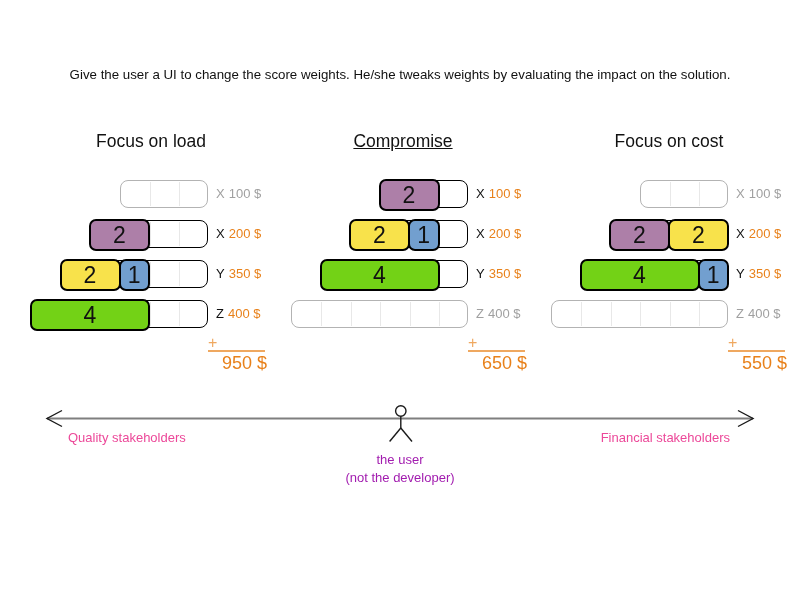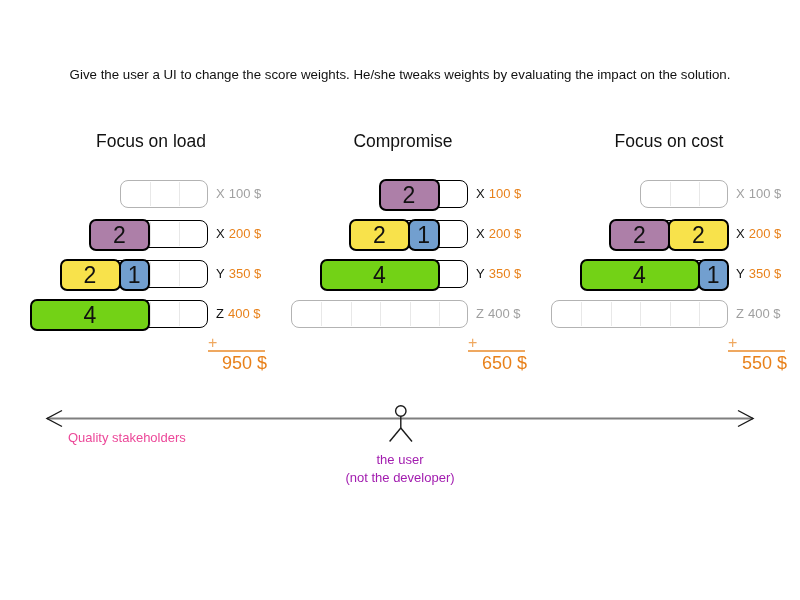--- a/index.html
+++ b/index.html
@@ -66,21 +66,21 @@
         <div class="grid" style="left: 58.5px;"></div>
         <div class="grid" style="left: 88px;"></div>
         <div class="grid" style="left: 117.5px;"></div>
         <div class="grid" style="left: 147px;"></div>
         <div class="block" style="left: -2px; width: 120px; background: rgb(115, 210, 22);">4</div>
       </div>
       <div class="rlabel used" style="left: 216px; top: 307px;"><span class="letter">Z</span><span class="price">400 $</span></div>
       <div class="plus" style="left: 208px; top: 335px;">+</div>
       <div class="sumline" style="left: 208px; top: 350px;"></div>
       <div class="total" style="left: 208px; top: 353px;">950 $</div>
-      <div class="panel-title" style="left: 293px; top: 131px;">Compromise</div>
+      <div class="panel-title" style="left: 293px; top: 131px; text-decoration: underline;">Compromise</div>
       <div class="wrow used" style="left: 379.5px; top: 180px; width: 88.5px; height: 28px;">
         <div class="grid" style="left: 29px;"></div>
         <div class="grid" style="left: 58.5px;"></div>
         <div class="block" style="left: -2px; width: 61px; background: rgb(173, 127, 168);">2</div>
       </div>
       <div class="rlabel used" style="left: 476px; top: 187px;"><span class="letter">X</span><span class="price">100 $</span></div>
       <div class="wrow used" style="left: 350px; top: 220px; width: 118px; height: 28px;">
         <div class="grid" style="left: 29px;"></div>
         <div class="grid" style="left: 58.5px;"></div>
         <div class="grid" style="left: 88px;"></div>
@@ -149,17 +149,18 @@
     <polyline points="738,15.5 753,23.5 738,31.5" fill="none" stroke="#1a1a1a" stroke-width="1.4"></polyline>
     <g>
       <circle cx="400.8" cy="16" r="5.2" fill="#fff" stroke="#1a1a1a" stroke-width="1.4"></circle>
       <line x1="400.8" y1="21.2" x2="400.8" y2="33" stroke="#1a1a1a" stroke-width="1.4"></line>
       <line x1="400.8" y1="33" x2="389.6" y2="46.5" stroke="#1a1a1a" stroke-width="1.4"></line>
       <line x1="400.8" y1="33" x2="412" y2="46.5" stroke="#1a1a1a" stroke-width="1.4"></line>
     </g>
   </svg>
 
   <div class="axis-label left">Quality stakeholders</div>
+  <div class="axis-label right">Financial stakeholders</div>
   <div class="user-label">
     <div>the user</div>
     <div>(not the developer)</div>
   </div>
 </div>
 
 </body></html>

